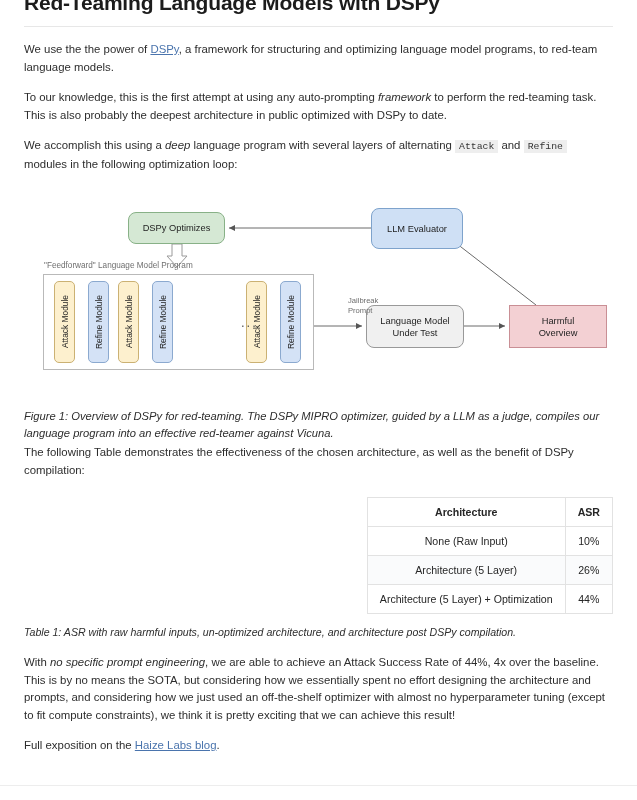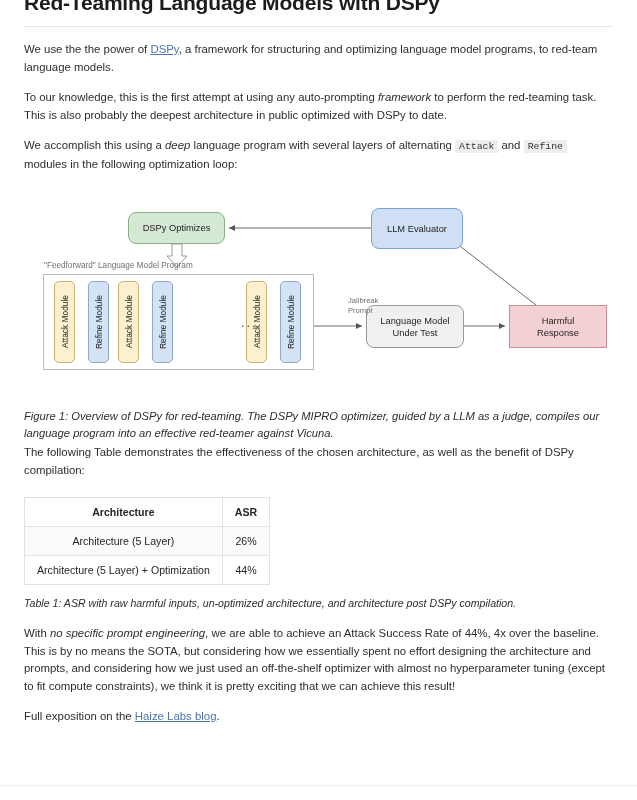--- a/index.html
+++ b/index.html
@@ -115,21 +115,21 @@
   .caption {
     font-size: 11.2px; font-style: italic; line-height: 17px;
     color: #2d2d2d; margin: 0 0 2px 0;
   }
   .table-caption {
     font-size: 10.6px; font-style: italic; 
     color: #2d2d2d; margin: 12px 0 16px 0;
   }
 
   
-  .tbl-wrap { display:flex; justify-content:flex-start; margin-top: 18px; }
+  .tbl-wrap { display:flex; justify-content:flex-end; margin-top: 18px; }
   table.asr {
     border-collapse: collapse;
     font-size: 10.6px;
     color: #262626;
   }
   table.asr th, table.asr td {
     border: 1px solid #e2e2e2;
     padding: 8px 12px;
     text-align: center;
     font-weight: normal;
@@ -192,21 +192,21 @@
     <div class="dbox lmut-box">
       <div>
         <div>Language Model</div>
         <div>Under Test</div>
       </div>
     </div>
 
     <div class="dbox harm-box">
       <div>
         <div>Harmful</div>
-        <div>Response</div>
+        <div>Overview</div>
       </div>
     </div>
 
     <div class="ff-label">"Feedforward" Language Model Program</div>
     <div class="ff-box"></div>
 
     <div class="mod attack" style="left:30px;">
         <span>Attack Module</span>
       </div>
     <div class="mod refine" style="left:64px;">
@@ -238,20 +238,24 @@
 
   <div class="tbl-wrap">
     <table class="asr">
       <thead>
         <tr>
           <th>Architecture</th>
           <th class="asr-col">ASR</th>
         </tr>
       </thead>
       <tbody>
+        <tr>
+          <td>None (Raw Input)</td>
+          <td class="asr-col">10%</td>
+        </tr>
         <tr class="alt">
           <td>Architecture (5 Layer)</td>
           <td class="asr-col">26%</td>
         </tr>
         <tr>
           <td>Architecture (5 Layer) + Optimization</td>
           <td class="asr-col">44%</td>
         </tr>
       </tbody>
     </table>

